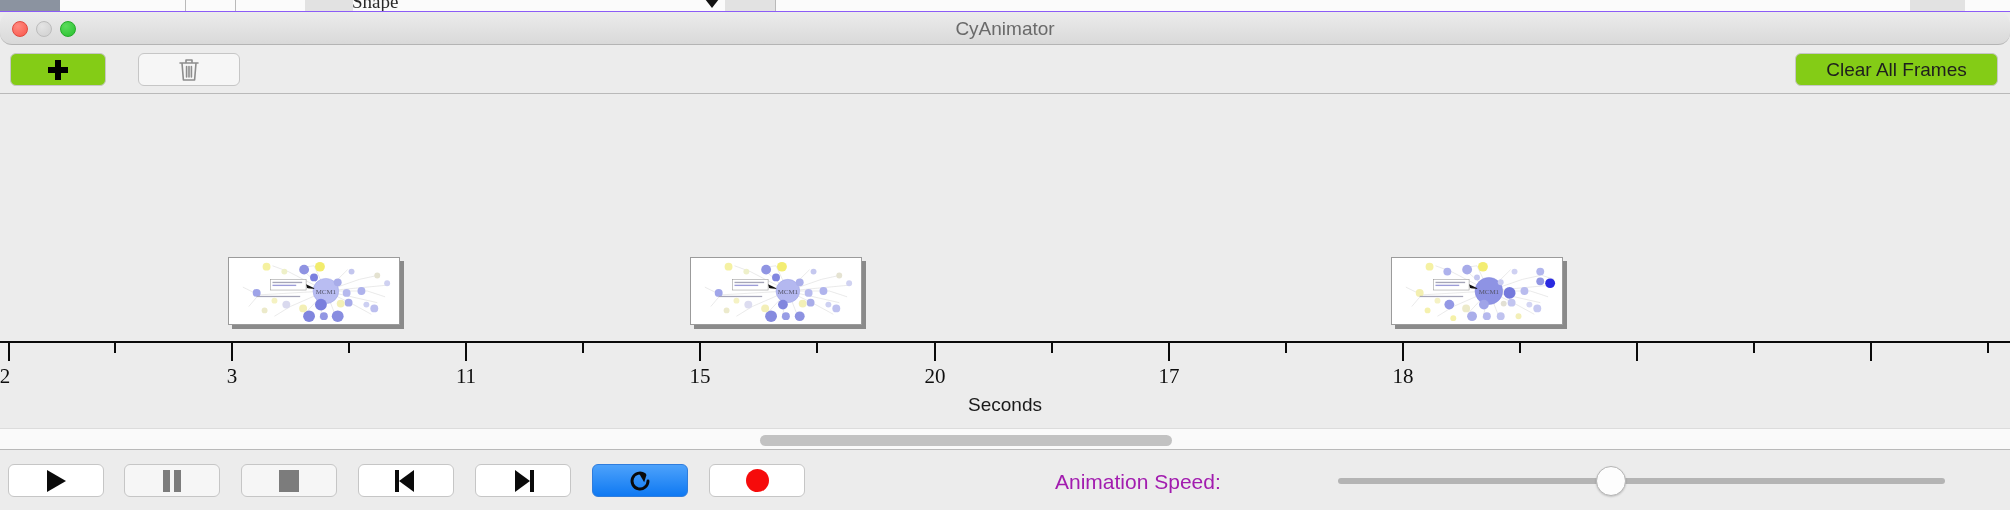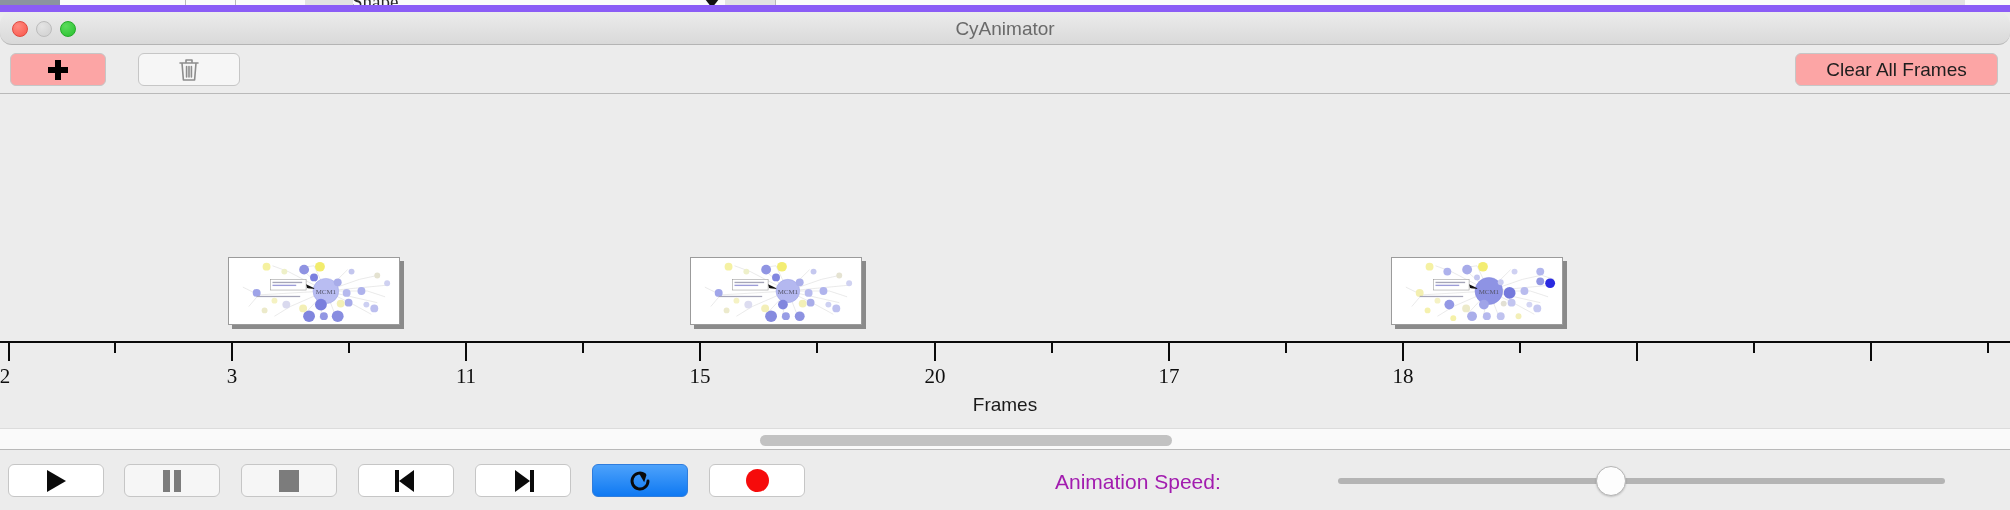--- a/index.html
+++ b/index.html
@@ -7,21 +7,21 @@
     width: 2010px; height: 510px;
     font-family: "Liberation Sans", sans-serif;
     background: #ececec;
     overflow: hidden;
   }
 
   
   .bg-strip {
     position: absolute; left: 0; top: 0; width: 2010px; height: 12px;
     background: #fbfbfb;
-    border-bottom: 7px solid #8b5cf6;
+    border-bottom: 1px solid #8b5cf6;
     overflow: hidden;
   }
   .bg-strip .bg-dark { position:absolute; left:0; top:0; width:60px; height:12px; background:#8b93a0; }
   .bg-strip .bg-sep  { position:absolute; top:0; width:1px; height:12px; background:#b9b9b9; }
   .bg-strip .bg-box  { position:absolute; top:0; height:12px; background:#e2e2e2; }
   .bg-strip .bg-word {
     position:absolute; left:352px; top:-9px;
     font-size: 19px; color:#2a2a2a; font-family:"Liberation Serif", serif;
   }
   .bg-strip .bg-wedge {
@@ -57,21 +57,21 @@
 
   
   .toolbar {
     position: relative; height: 49px; flex: 0 0 49px;
     background: #ececec;
     border-bottom: 1px solid #b9b9b9;
   }
   .btn {
     position: absolute;
     border: 1px solid #c6c6c6; border-radius: 6px;
-    background: #fca5a5;
+    background: #84cc16;
     display: flex; align-items: center; justify-content: center;
     cursor: default;
   }
   .btn.disabled { background: #f6f6f6; }
   .btn-add   { left: 10px;  top: 8px; width: 96px; height: 33px; }
   .btn-del   { left: 138px; top: 8px; width: 102px; height: 33px; }
   .btn-clear { right: 12px; top: 8px; width: 203px; height: 33px; font-size: 19px; color: #1e1e1e; }
 
   .plus-icon { position: relative; width: 20px; height: 20px; }
   .plus-icon::before, .plus-icon::after {
@@ -395,21 +395,21 @@
     <div class="tick minor" style="left:1987px"></div>
 
     <div class="tick-label" style="left:5px">2</div>
     <div class="tick-label" style="left:232px">3</div>
     <div class="tick-label" style="left:466px">11</div>
     <div class="tick-label" style="left:700px">15</div>
     <div class="tick-label" style="left:935px">20</div>
     <div class="tick-label" style="left:1169px">17</div>
     <div class="tick-label" style="left:1403px">18</div>
 
-    <div class="axis-title">Frames</div>
+    <div class="axis-title">Seconds</div>
   </div>
 
   <div class="hscroll">
     <div class="hscroll-thumb" style="left:760px;width:412px"></div>
   </div>
 
   <div class="playbar">
     <div class="pbtn" style="left:8px;width:96px">
       <span class="ic-play"></span>
     </div>

